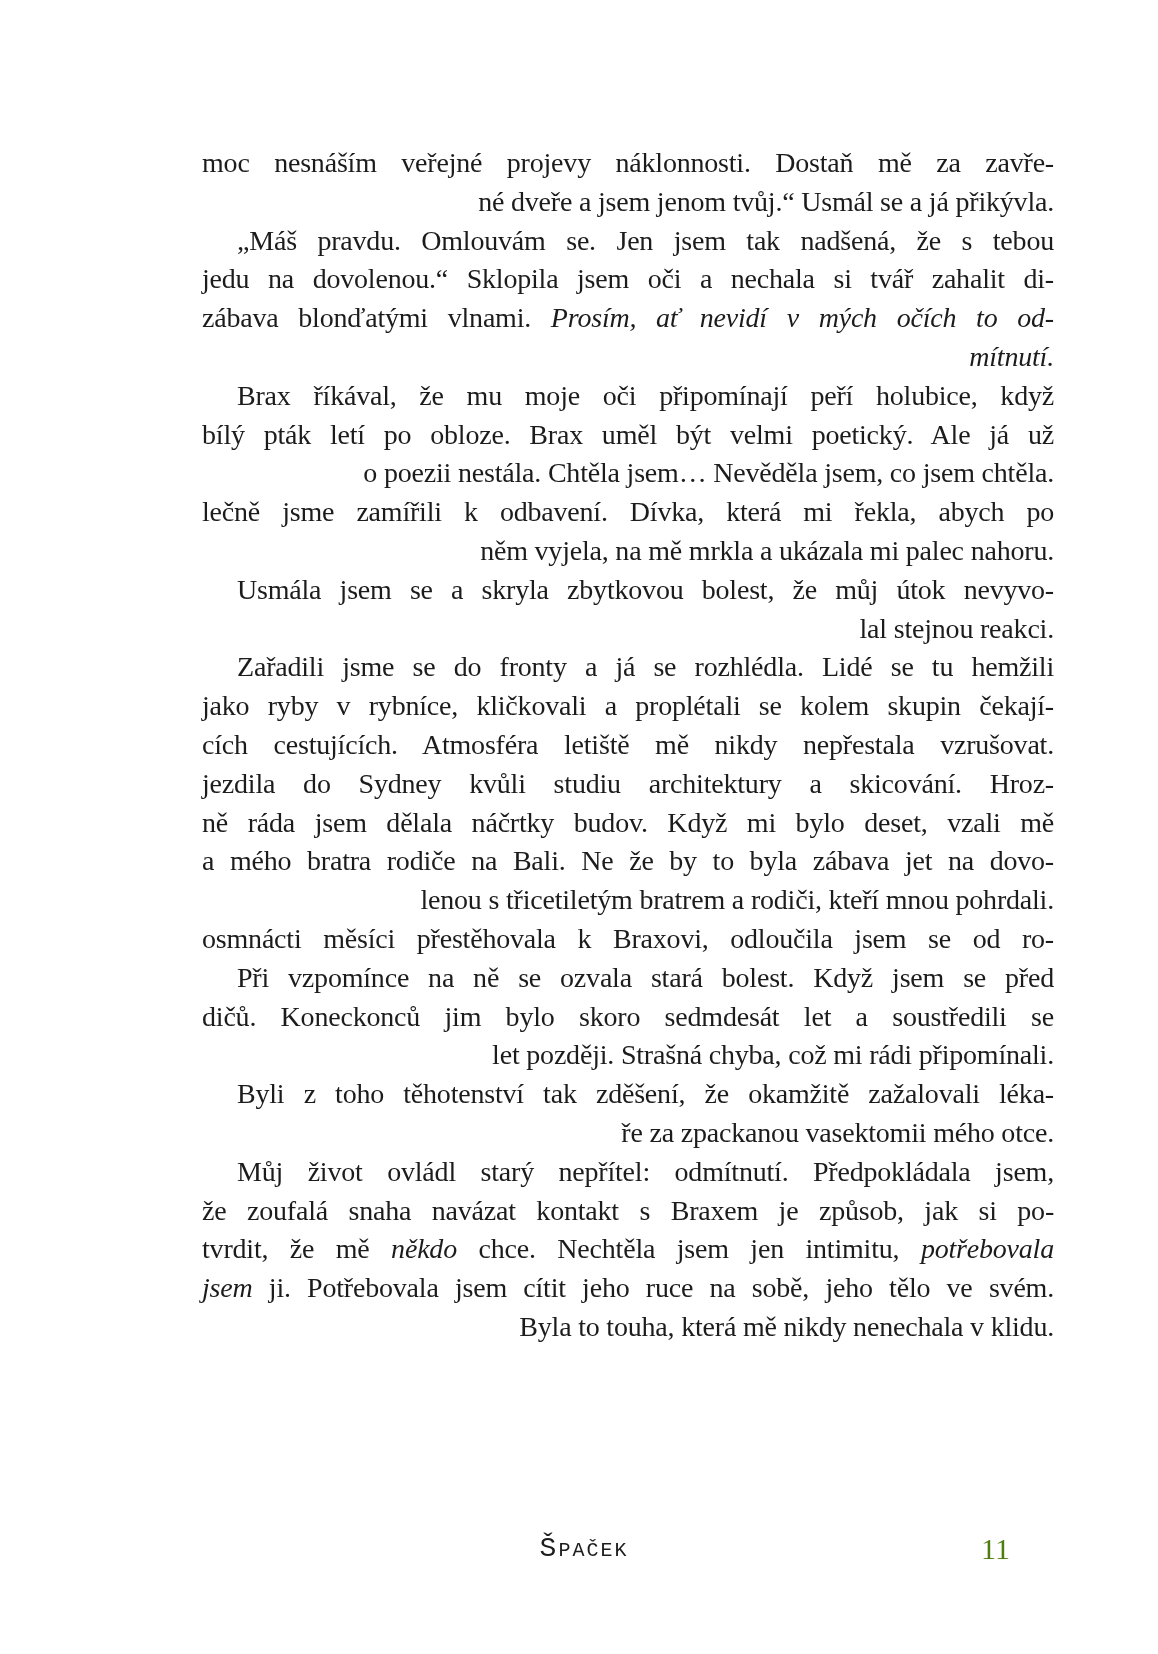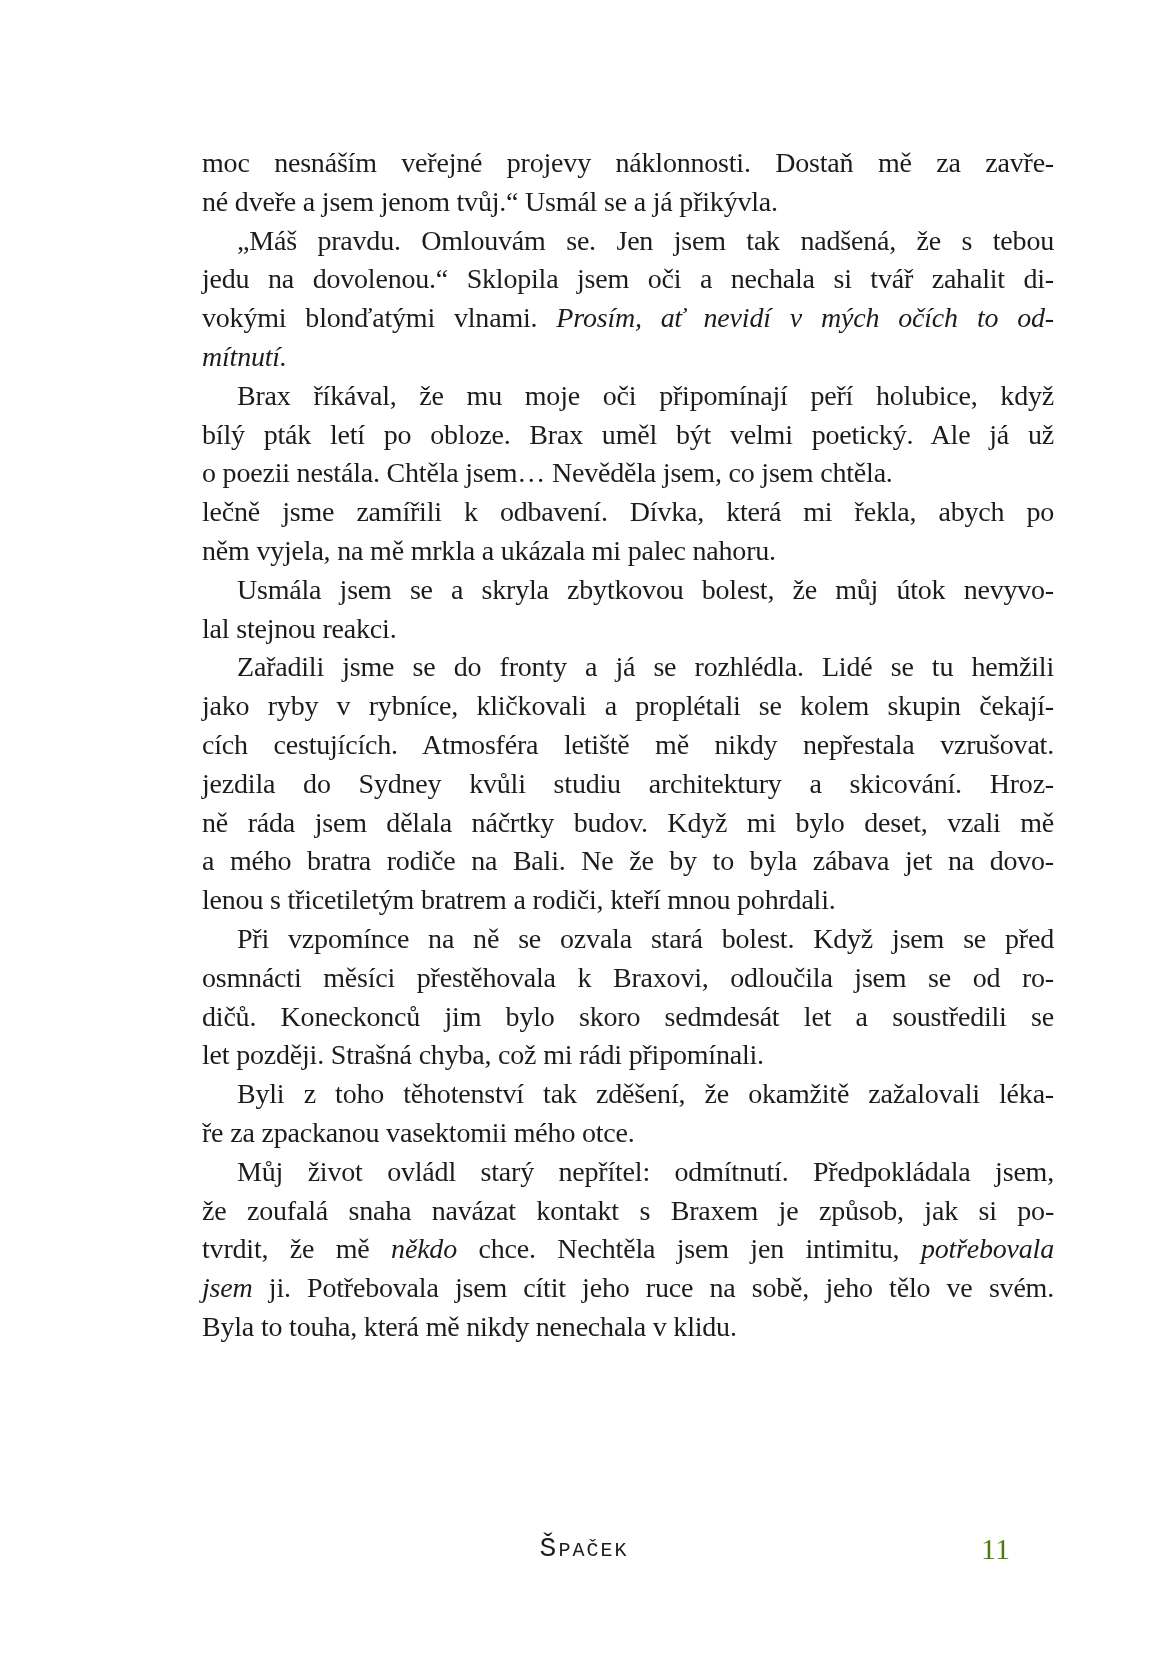--- a/index.html
+++ b/index.html
@@ -19,21 +19,21 @@
     position: absolute;
     left: 158px; top: 144px;
     width: 852px;
     margin-left: 44px;
   }
   .line {
     font-size: 28px;
     line-height: 38.8px;
     letter-spacing: -0.2px;
     white-space: nowrap;
-    text-align: left;
+    text-align: right;
   }
   .line.justify {
     text-align: justify;
     text-align-last: justify;
   }
   .line.indent { text-indent: 35px; }
   .run.italic { font-style: italic; }
   .footer {
     position: absolute;
     left: 158px; top: 1531px;
@@ -60,38 +60,38 @@
 </style>
 </head>
 <body>
 
 <div class="page">
   <main class="text-block">
       <div class="line justify"><span class="run">moc nesnáším veřejné projevy náklonnosti. Dostaň mě za zavře-</span></div>
       <div class="line"><span class="run">né dveře a jsem jenom tvůj.“ Usmál se a já přikývla.</span></div>
       <div class="line justify indent"><span class="run">„Máš pravdu. Omlouvám se. Jen jsem tak nadšená, že s tebou</span></div>
       <div class="line justify"><span class="run">jedu na dovolenou.“ Sklopila jsem oči a nechala si tvář zahalit di-</span></div>
-      <div class="line justify"><span class="run">vokými blonďatými vlnami. </span><span class="run italic">Prosím, ať nevidí v mých očích to od-</span></div>
+      <div class="line justify"><span class="run">zábava blonďatými vlnami. </span><span class="run italic">Prosím, ať nevidí v mých očích to od-</span></div>
       <div class="line"><span class="run italic">mítnutí.</span></div>
       <div class="line justify indent"><span class="run">Brax říkával, že mu moje oči připomínají peří holubice, když</span></div>
       <div class="line justify"><span class="run">bílý pták letí po obloze. Brax uměl být velmi poetický. Ale já už</span></div>
       <div class="line"><span class="run">o poezii nestála. Chtěla jsem… Nevěděla jsem, co jsem chtěla.</span></div>
       <div class="line justify"><span class="run">lečně jsme zamířili k odbavení. Dívka, která mi řekla, abych po</span></div>
       <div class="line"><span class="run">něm vyjela, na mě mrkla a ukázala mi palec nahoru.</span></div>
       <div class="line justify indent"><span class="run">Usmála jsem se a skryla zbytkovou bolest, že můj útok nevyvo-</span></div>
       <div class="line"><span class="run">lal stejnou reakci.</span></div>
       <div class="line justify indent"><span class="run">Zařadili jsme se do fronty a já se rozhlédla. Lidé se tu hemžili</span></div>
       <div class="line justify"><span class="run">jako ryby v rybníce, kličkovali a proplétali se kolem skupin čekají-</span></div>
       <div class="line justify"><span class="run">cích cestujících. Atmosféra letiště mě nikdy nepřestala vzrušovat.</span></div>
       <div class="line justify"><span class="run">jezdila do Sydney kvůli studiu architektury a skicování. Hroz-</span></div>
       <div class="line justify"><span class="run">ně ráda jsem dělala náčrtky budov. Když mi bylo deset, vzali mě</span></div>
       <div class="line justify"><span class="run">a mého bratra rodiče na Bali. Ne že by to byla zábava jet na dovo-</span></div>
       <div class="line"><span class="run">lenou s třicetiletým bratrem a rodiči, kteří mnou pohrdali.</span></div>
+      <div class="line justify"><span class="run">osmnácti měsíci přestěhovala k Braxovi, odloučila jsem se od ro-</span></div>
       <div class="line justify indent"><span class="run">Při vzpomínce na ně se ozvala stará bolest. Když jsem se před</span></div>
-      <div class="line justify"><span class="run">osmnácti měsíci přestěhovala k Braxovi, odloučila jsem se od ro-</span></div>
       <div class="line justify"><span class="run">dičů. Koneckonců jim bylo skoro sedmdesát let a soustředili se</span></div>
       <div class="line"><span class="run">let později. Strašná chyba, což mi rádi připomínali.</span></div>
       <div class="line justify indent"><span class="run">Byli z toho těhotenství tak zděšení, že okamžitě zažalovali léka-</span></div>
       <div class="line"><span class="run">ře za zpackanou vasektomii mého otce.</span></div>
       <div class="line justify indent"><span class="run">Můj život ovládl starý nepřítel: odmítnutí. Předpokládala jsem,</span></div>
       <div class="line justify"><span class="run">že zoufalá snaha navázat kontakt s Braxem je způsob, jak si po-</span></div>
       <div class="line justify"><span class="run">tvrdit, že mě </span><span class="run italic">někdo</span><span class="run"> chce. Nechtěla jsem jen intimitu, </span><span class="run italic">potřebovala</span></div>
       <div class="line justify"><span class="run italic">jsem</span><span class="run"> ji. Potřebovala jsem cítit jeho ruce na sobě, jeho tělo ve svém.</span></div>
       <div class="line"><span class="run">Byla to touha, která mě nikdy nenechala v klidu.</span></div>
     </main>

